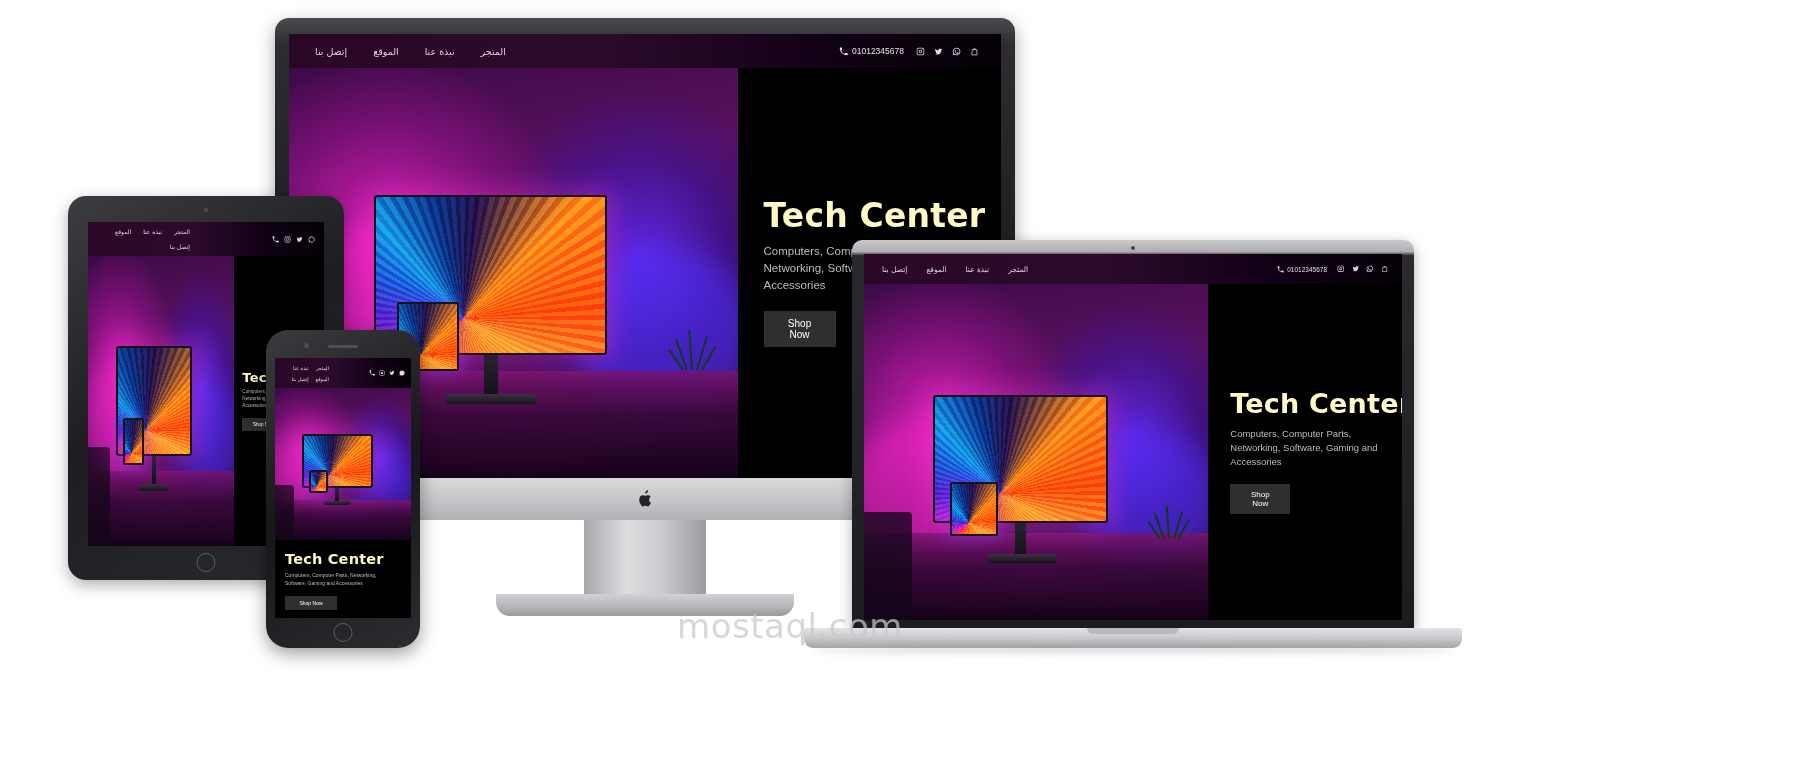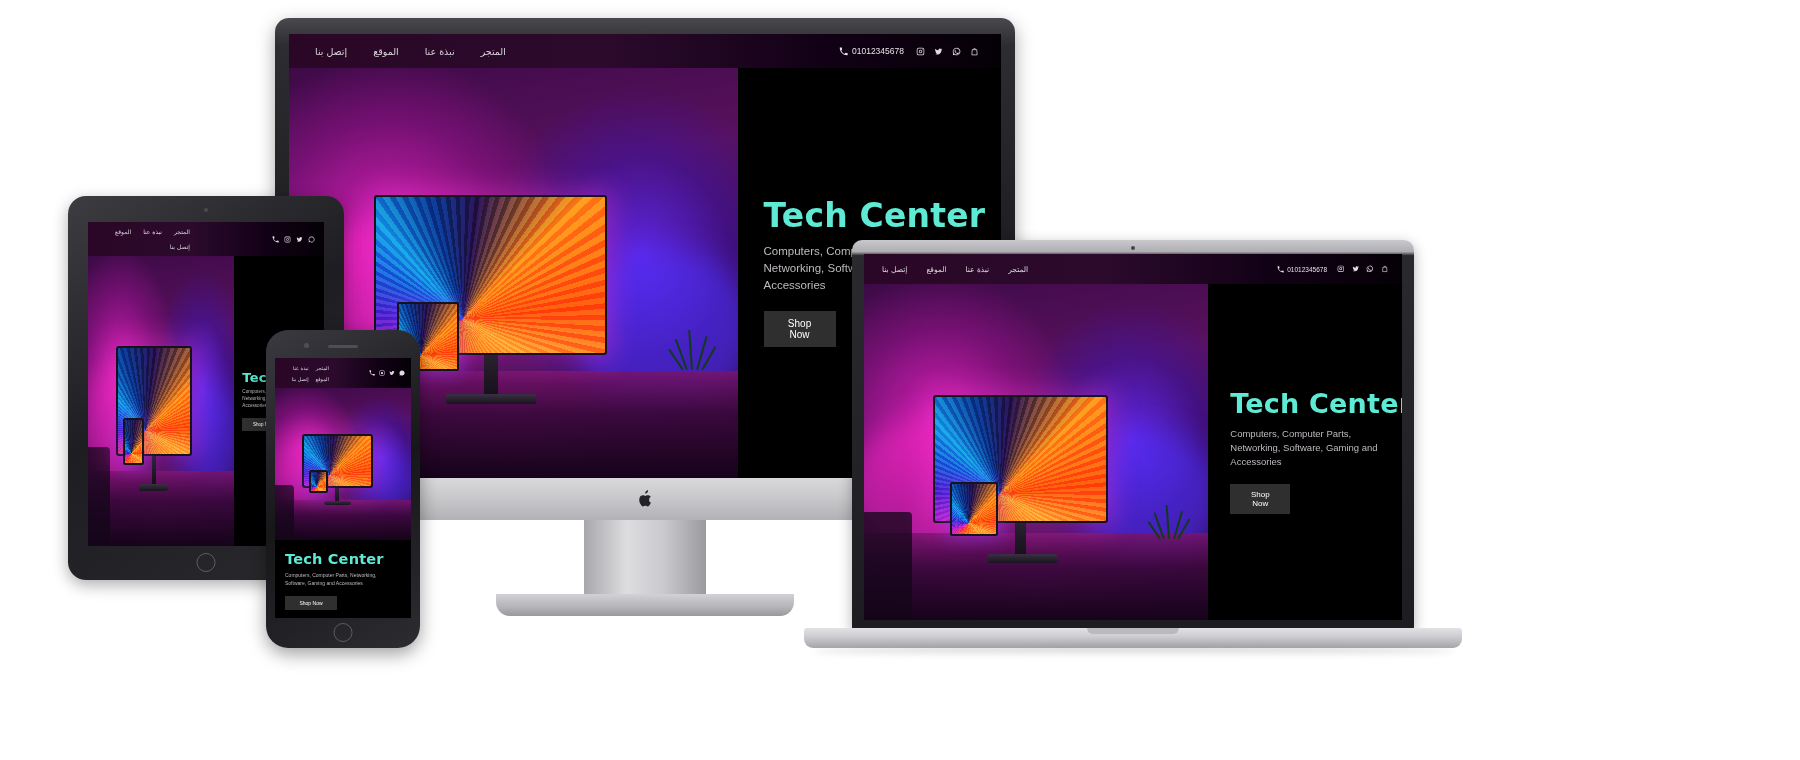--- a/index.html
+++ b/index.html
@@ -55,21 +55,21 @@
       rgba(0,0,0,.34) 0deg 2.2deg, rgba(255,255,255,.05) 2.2deg 4.6deg);
     mix-blend-mode:overlay; }
   .ph-stand { position:absolute; background:linear-gradient(180deg,#2a2230,#15101a); }
   .ph-base { position:absolute; background:linear-gradient(180deg,#3a3142,#191320); border-radius:2px; }
   .ph-laptop { position:absolute; border-radius:2px; overflow:hidden; border:2px solid #16131b; background:#000;
     box-shadow:0 0 16px 4px rgba(120,60,255,.35); }
   .ph-plant { position:absolute; }
   .ph-plant i { position:absolute; bottom:0; display:block; width:2px; background:#123a1c; transform-origin:bottom center; border-radius:2px; }
   .ph-chair { position:absolute; background:rgba(20,6,26,.78); border-radius:4px 4px 0 0; }
 
-  .hero-title { color:#5eead4; font-weight:bold; letter-spacing:.2px;
+  .hero-title { color:#fef9c3; font-weight:bold; letter-spacing:.2px;
     font-family:"DejaVu Sans", sans-serif; line-height:1.05; white-space:nowrap; }
   .hero-sub { color:#bfbac0; line-height:1.5; }
   .hero-btn { display:inline-block; text-align:center; color:#ffffff;
     background:#2f2f2f; border:none; cursor:pointer; font-family:"Liberation Sans", sans-serif; }
 
   
   .imac { position:absolute; left:275px; top:18px; width:740px; height:460px; }
   .imac-bezel { position:absolute; inset:0; border-radius:14px 14px 6px 6px;
     background:linear-gradient(180deg,#4a4a4e 0%, #2d2d31 6%, #1b1b1e 60%, #161619 100%);
     padding:16px 14px 0 14px; box-shadow:0 6px 18px rgba(0,0,0,.35); }
@@ -393,15 +393,16 @@
         </div>
       </div>
     </div>
     <div class="laptop-base">
       <div class="laptop-notch"></div>
     </div>
     <div class="laptop-shadow"></div>
   </div>
 
   <div class="watermark">
+    <div class="wm-en">mostaql.com</div>
   </div>
 
 </div>
 
 </body></html>

